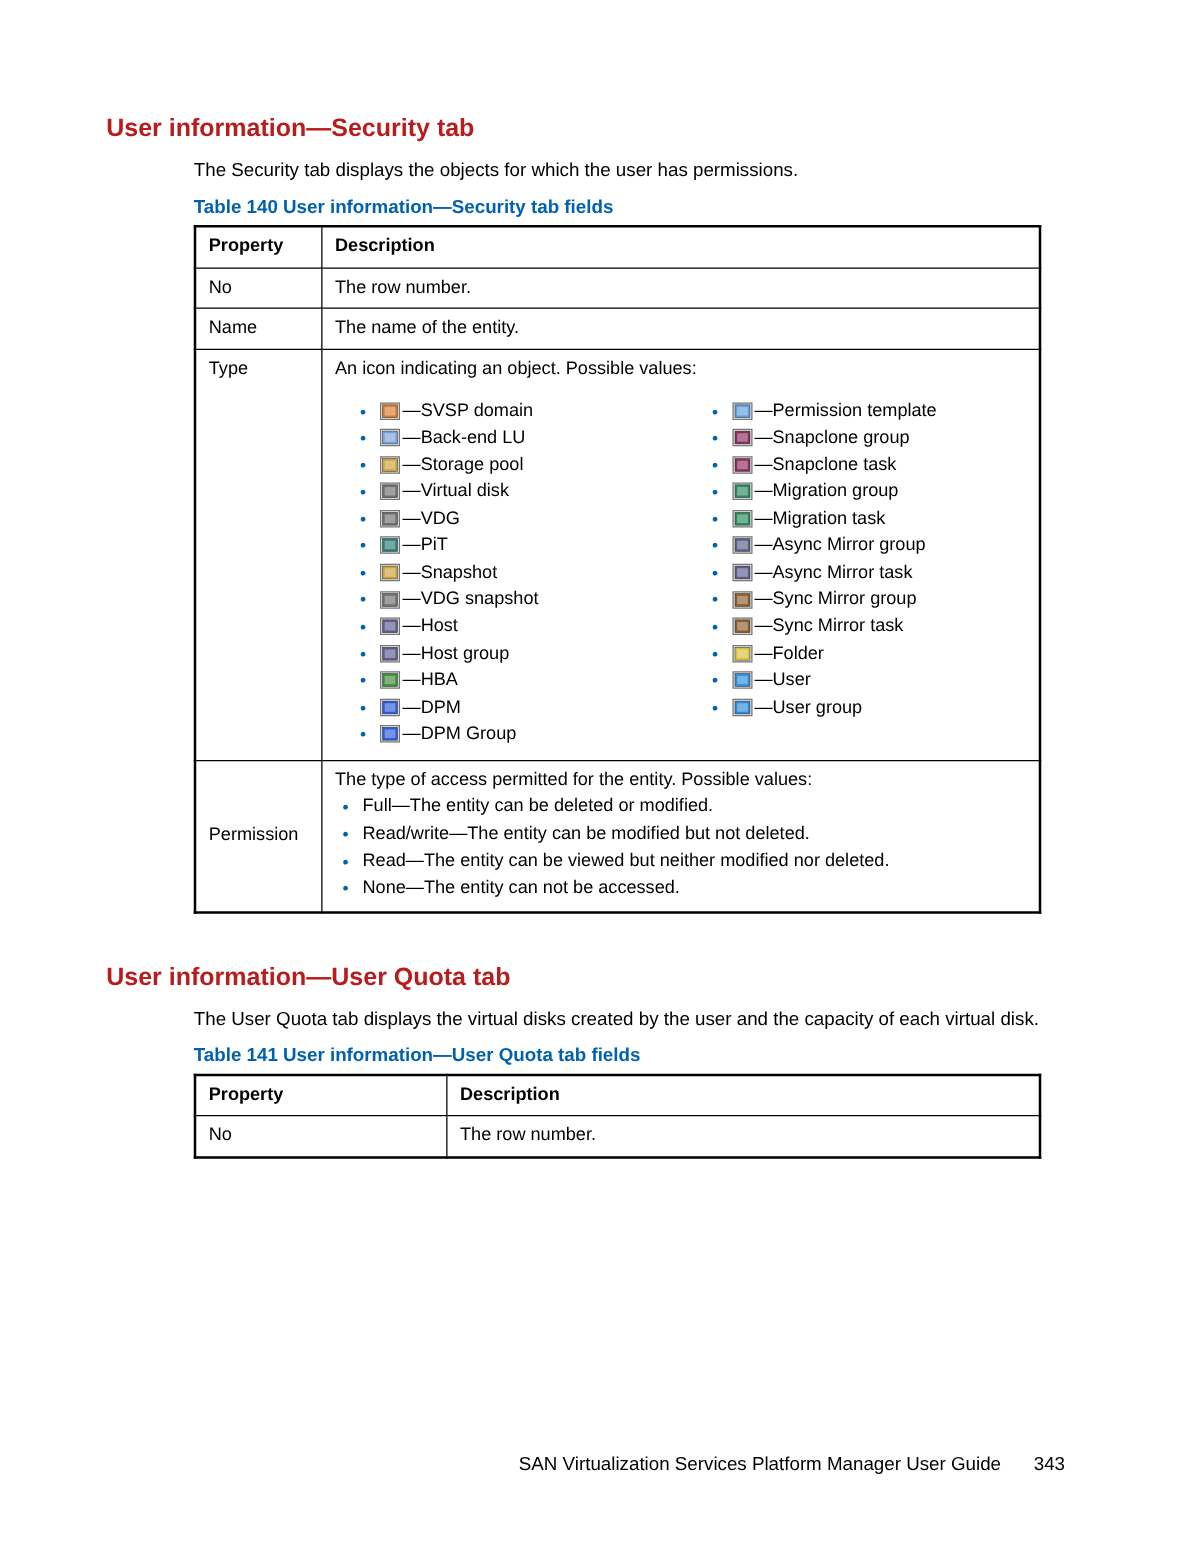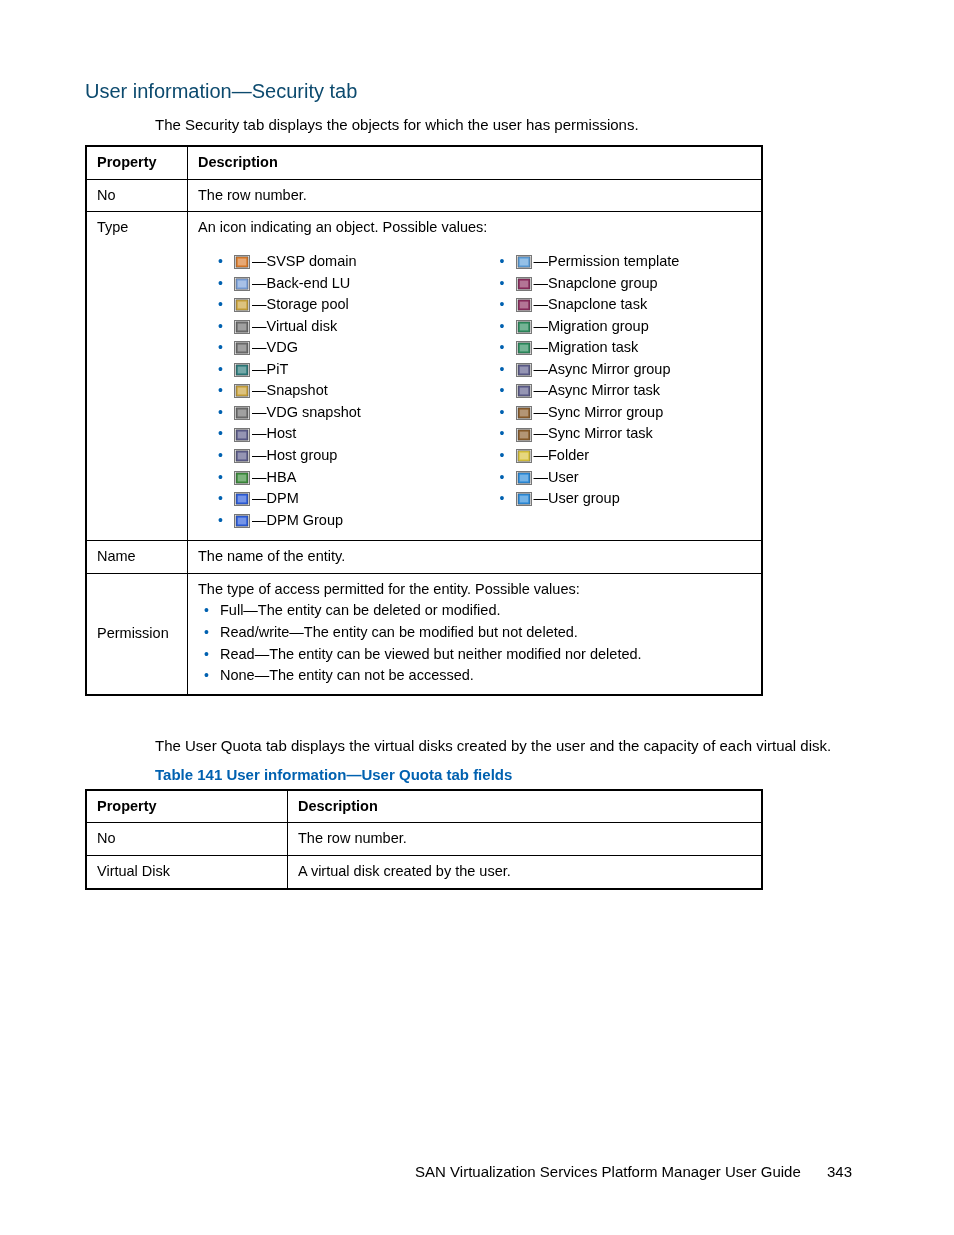--- a/index.html
+++ b/index.html
@@ -8,38 +8,39 @@
     font-family:Arial,Helvetica,sans-serif;
     color:#000;
     background:#fff;
     position:relative;
     font-size:15px;
   }
   .page{
     padding:80px 85px 0 85px;
   }
   h2{
-    font-weight:normal;
-    color:#0c4a6e;
+    font-weight:bold;
+    color:#b91c1c;
     font-size:20px;
-    margin:0 0 8px 0;
+    margin:12px 0 8px 0;
   }
   .intro{
     margin:12px 0 10px 70px;
     line-height:1.35;
   }
   .table-caption{
     color:#0061b0;
     font-weight:bold;
     margin:6px 0 6px 70px;
     font-size:15px;
   }
   table{
     border-collapse:collapse;
     width:678px;
+    margin-left:70px;
     border:2px solid #000;
   }
   td,th{
     border:1px solid #000;
     padding:6px 10px;
     vertical-align:top;
     text-align:left;
     font-size:14.5px;
     line-height:1.35;
   }
@@ -89,32 +90,37 @@
   .footer .pn{margin-left:22px;}
   .spacer{height:28px;}
 </style>
 </head>
 <body>
 
 <div class="page">
 
   <h2>User information—Security tab</h2>
   <p class="intro">The Security tab displays the objects for which the user has permissions.</p>
+  <div class="table-caption">Table 140 User information—Security tab fields</div>
 
   <table>
     <tbody>
         <tr>
       <th class="prop-col">Property</th>
       <th>Description</th>
     </tr>
     <tr>
       <td>No</td>
       <td>The row number.</td>
     </tr>
     <tr>
+      <td>Name</td>
+      <td>The name of the entity.</td>
+    </tr>
+    <tr>
       <td>Type</td>
       <td>
         <span>An icon indicating an object. Possible values:</span>
         <div class="two-col">
           <ul class="blue" id="type-left">
                 <li><span class="ico"><svg viewBox="0 0 16 14">
                       <rect x="1" y="1" width="14" height="12" fill="#d97a2b" stroke="#333" stroke-width="0.5"></rect>
                       <rect x="3" y="3" width="10" height="8" fill="#fff" opacity="0.35"></rect>
                     </svg></span><span>—SVSP domain</span></li>
                 <li><span class="ico"><svg viewBox="0 0 16 14">
@@ -211,61 +217,54 @@
                       <rect x="1" y="1" width="14" height="12" fill="#2b8ad9" stroke="#333" stroke-width="0.5"></rect>
                       <rect x="3" y="3" width="10" height="8" fill="#fff" opacity="0.35"></rect>
                     </svg></span><span>—User</span></li>
                 <li><span class="ico"><svg viewBox="0 0 16 14">
                       <rect x="1" y="1" width="14" height="12" fill="#2b8ad9" stroke="#333" stroke-width="0.5"></rect>
                       <rect x="3" y="3" width="10" height="8" fill="#fff" opacity="0.35"></rect>
                     </svg></span><span>—User group</span></li>
               </ul>
         </div>
       </td>
-    </tr>
-    <tr>
-      <td>Name</td>
-      <td>The name of the entity.</td>
     </tr>
     <tr>
       <td style="vertical-align:middle;">Permission</td>
       <td>
         <span>The type of access permitted for the entity. Possible values:</span>
         <ul class="blue" id="perm-list" style="margin-left:6px;">
               <li>Full—The entity can be deleted or modified.</li>
               <li>Read/write—The entity can be modified but not deleted.</li>
               <li>Read—The entity can be viewed but neither modified nor deleted.</li>
               <li>None—The entity can not be accessed.</li>
             </ul>
       </td>
     </tr>
   </tbody>
     </table>
 
   <div class="spacer"></div>
 
+  <h2>User information—User Quota tab</h2>
   <p class="intro">The User Quota tab displays the virtual disks created by the user and the capacity of each virtual disk.</p>
   <div class="table-caption">Table 141 User information—User Quota tab fields</div>
 
   <table>
     <tbody>
         <tr>
       <th class="prop-col-wide">Property</th>
       <th>Description</th>
     </tr>
     </tbody>
       <tbody id="t141-body">
         <tr>
           <td>No</td>
           <td>The row number.</td>
         </tr>
-        <tr>
-          <td>Virtual Disk</td>
-          <td>A virtual disk created by the user.</td>
-        </tr>
       </tbody>
   </table>
 </div>
 
 <div class="footer">
   <span>SAN Virtualization Services Platform Manager User Guide</span>
   <span class="pn">343</span>
 </div>
 
 </body></html>

